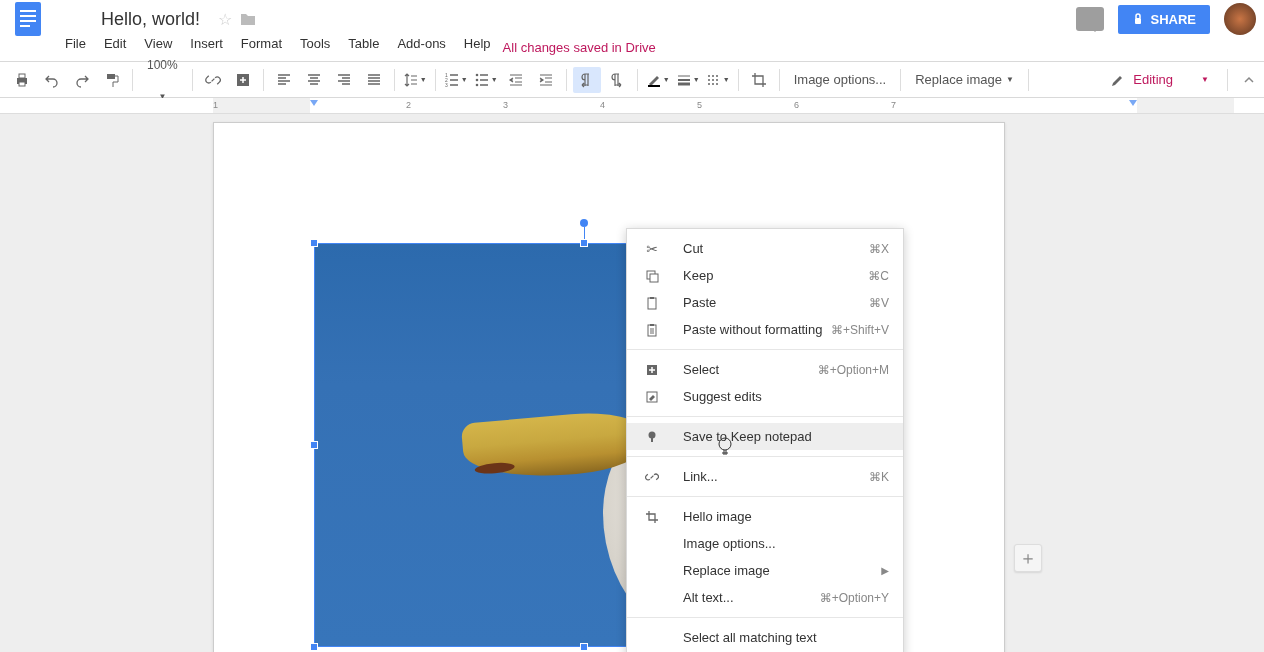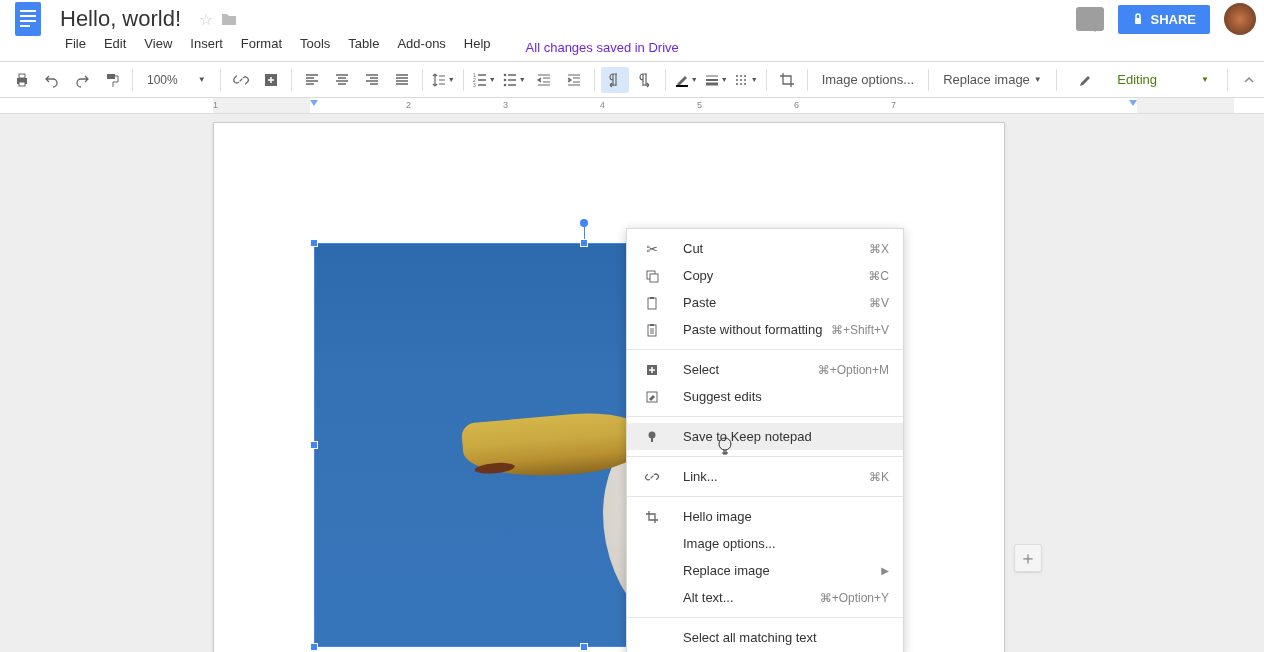--- a/index.html
+++ b/index.html
@@ -2,39 +2,39 @@
 <html><head>
 <meta charset="utf-8">
 <style>
 * { margin: 0; padding: 0; box-sizing: border-box; font-family: Arial, sans-serif; }
 body { background: #eeeeee; width: 1264px; height: 652px; overflow: hidden; position: relative; }
 
 .header { background: #fff; border-bottom: 1px solid #d9d9d9; }
 .title-row { display: flex; align-items: center; padding: 6px 8px 0 8px; height: 32px; }
 .docs-icon { width: 40px; height: 40px; display: flex; align-items: center; justify-content: center; margin-right: 12px; }
 .docs-icon svg { width: 26px; height: 34px; }
-.doc-title { font-size: 22px; color: #333; margin-right: 10px; }
+.doc-title { font-size: 18px; color: #333; margin-right: 10px; margin-left: 41px; }
 .star-icon, .folder-icon { color: #ccc; margin-left: 8px; cursor: pointer; font-size: 16px; }
 .right-header { margin-left: auto; display: flex; align-items: center; gap: 14px; }
 .comment-bubble { width: 28px; height: 24px; background: #9e9e9e; border-radius: 3px; position: relative; }
 .comment-bubble:after { content: ""; position: absolute; bottom: -5px; right: 5px; border: 4px solid transparent; border-top-color: #9e9e9e; }
 .share-btn { background: #4285f4; color: #fff; border: none; padding: 7px 14px; font-size: 13px; font-weight: bold; border-radius: 2px; display: flex; align-items: center; gap: 6px; cursor: pointer; }
 .avatar { width: 32px; height: 32px; border-radius: 50%; background: radial-gradient(circle, #c97545, #5a3420); }
 
 .menu-row { display: flex; align-items: flex-end; padding: 0 8px 6px 58px; gap: 4px; }
 .menu-item { font-size: 13px; color: #333; padding: 4px 7px; cursor: pointer; }
-.save-status { font-size: 13px; color: #6d28d9; margin-left: 24px; }
+.save-status { font-size: 13px; color: #be185d; margin-left: 1px; }
 
 .toolbar { background: #fff; border-bottom: 1px solid #d9d9d9; display: flex; align-items: center; padding: 4px 8px; gap: 2px; height: 36px; }
 .tb-btn { width: 28px; height: 26px; display: flex; align-items: center; justify-content: center; cursor: pointer; color: #555; border-radius: 2px; }
 .tb-btn.active { background: #d9e7fd; }
 .tb-sep { width: 1px; height: 22px; background: #ddd; margin: 0 4px; }
-.zoom { font-size: 12px; color: #555; padding: 4px 8px; display: flex; align-items: center; gap: 20px; cursor: pointer; }
+.zoom { font-size: 12px; color: #555; padding: 4px 8px; display: flex; align-items: center; gap: 20px; cursor: pointer; flex-direction: column; }
 .tb-text { font-size: 13px; color: #555; padding: 4px 8px; cursor: pointer; display: flex; align-items: center; gap: 4px; }
-.editing-mode { margin-left: auto; display: flex; align-items: center; gap: 24px; font-size: 13px; color: #4d7c0f; padding: 4px 12px; cursor: pointer; }
+.editing-mode { margin-left: auto; display: flex; align-items: center; gap: 8px; font-size: 13px; color: #be185d; padding: 4px 12px; cursor: pointer; }
 .chevron-up { margin-left: 8px; cursor: pointer; color: #888; }
 
 .ruler { background: #fff; height: 16px; border-bottom: 1px solid #ddd; position: relative; font-size: 9px; color: #888; }
 .ruler-inner { position: absolute; left: 213px; right: 30px; height: 100%; }
 .ruler-tick { position: absolute; top: 2px; }
 .ruler-margin { position: absolute; left: 0; width: 97px; height: 100%; background: #f0f0f0; }
 .ruler-margin-r { position: absolute; right: 0; width: 97px; height: 100%; background: #f0f0f0; }
 .ruler-indent { position: absolute; left: 97px; top: 2px; width: 0; height: 0; border-left: 4px solid transparent; border-right: 4px solid transparent; border-top: 6px solid #79a8f5; }
 .ruler-indent-r { position: absolute; right: 97px; top: 2px; width: 0; height: 0; border-left: 4px solid transparent; border-right: 4px solid transparent; border-top: 6px solid #79a8f5; }
 
@@ -334,21 +334,21 @@
     <span class="cm-label">Cut</span>
     <span class="cm-shortcut">⌘X</span>
   </div>
   <div class="cm-item">
     <span class="cm-icon">
         <svg width="14" height="14" viewBox="0 0 14 14">
           <rect x="2" y="2" width="8" height="8" fill="none" stroke="#666"></rect>
           <rect x="5" y="5" width="8" height="8" fill="#fff" stroke="#666"></rect>
         </svg>
       </span>
-    <span class="cm-label">Copy</span>
+    <span class="cm-label">Keep</span>
     <span class="cm-shortcut">⌘C</span>
   </div>
   <div class="cm-item">
     <span class="cm-icon">
         <svg width="14" height="14" viewBox="0 0 14 14">
           <rect x="3" y="2" width="8" height="11" fill="none" stroke="#666"></rect>
           <rect x="5" y="1" width="4" height="2" fill="#666"></rect>
         </svg>
       </span>
     <span class="cm-label">Paste</span>

